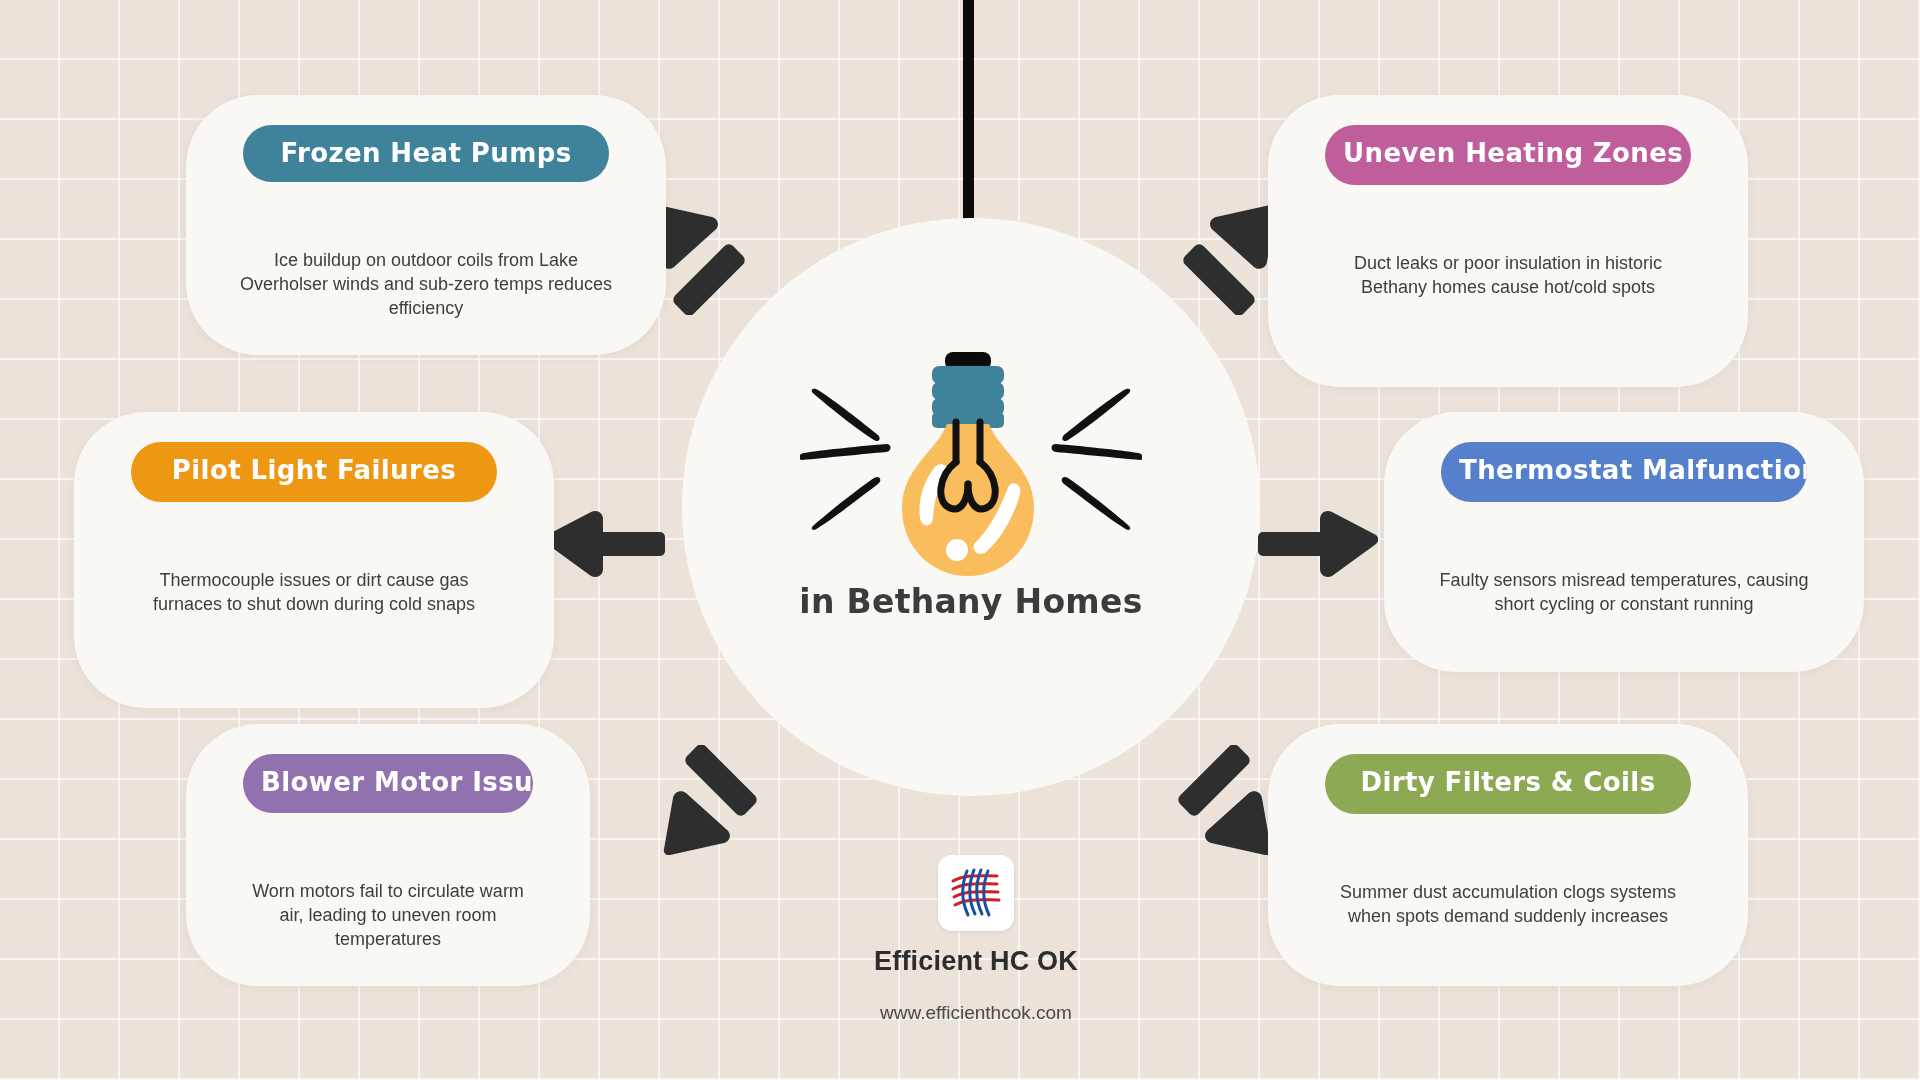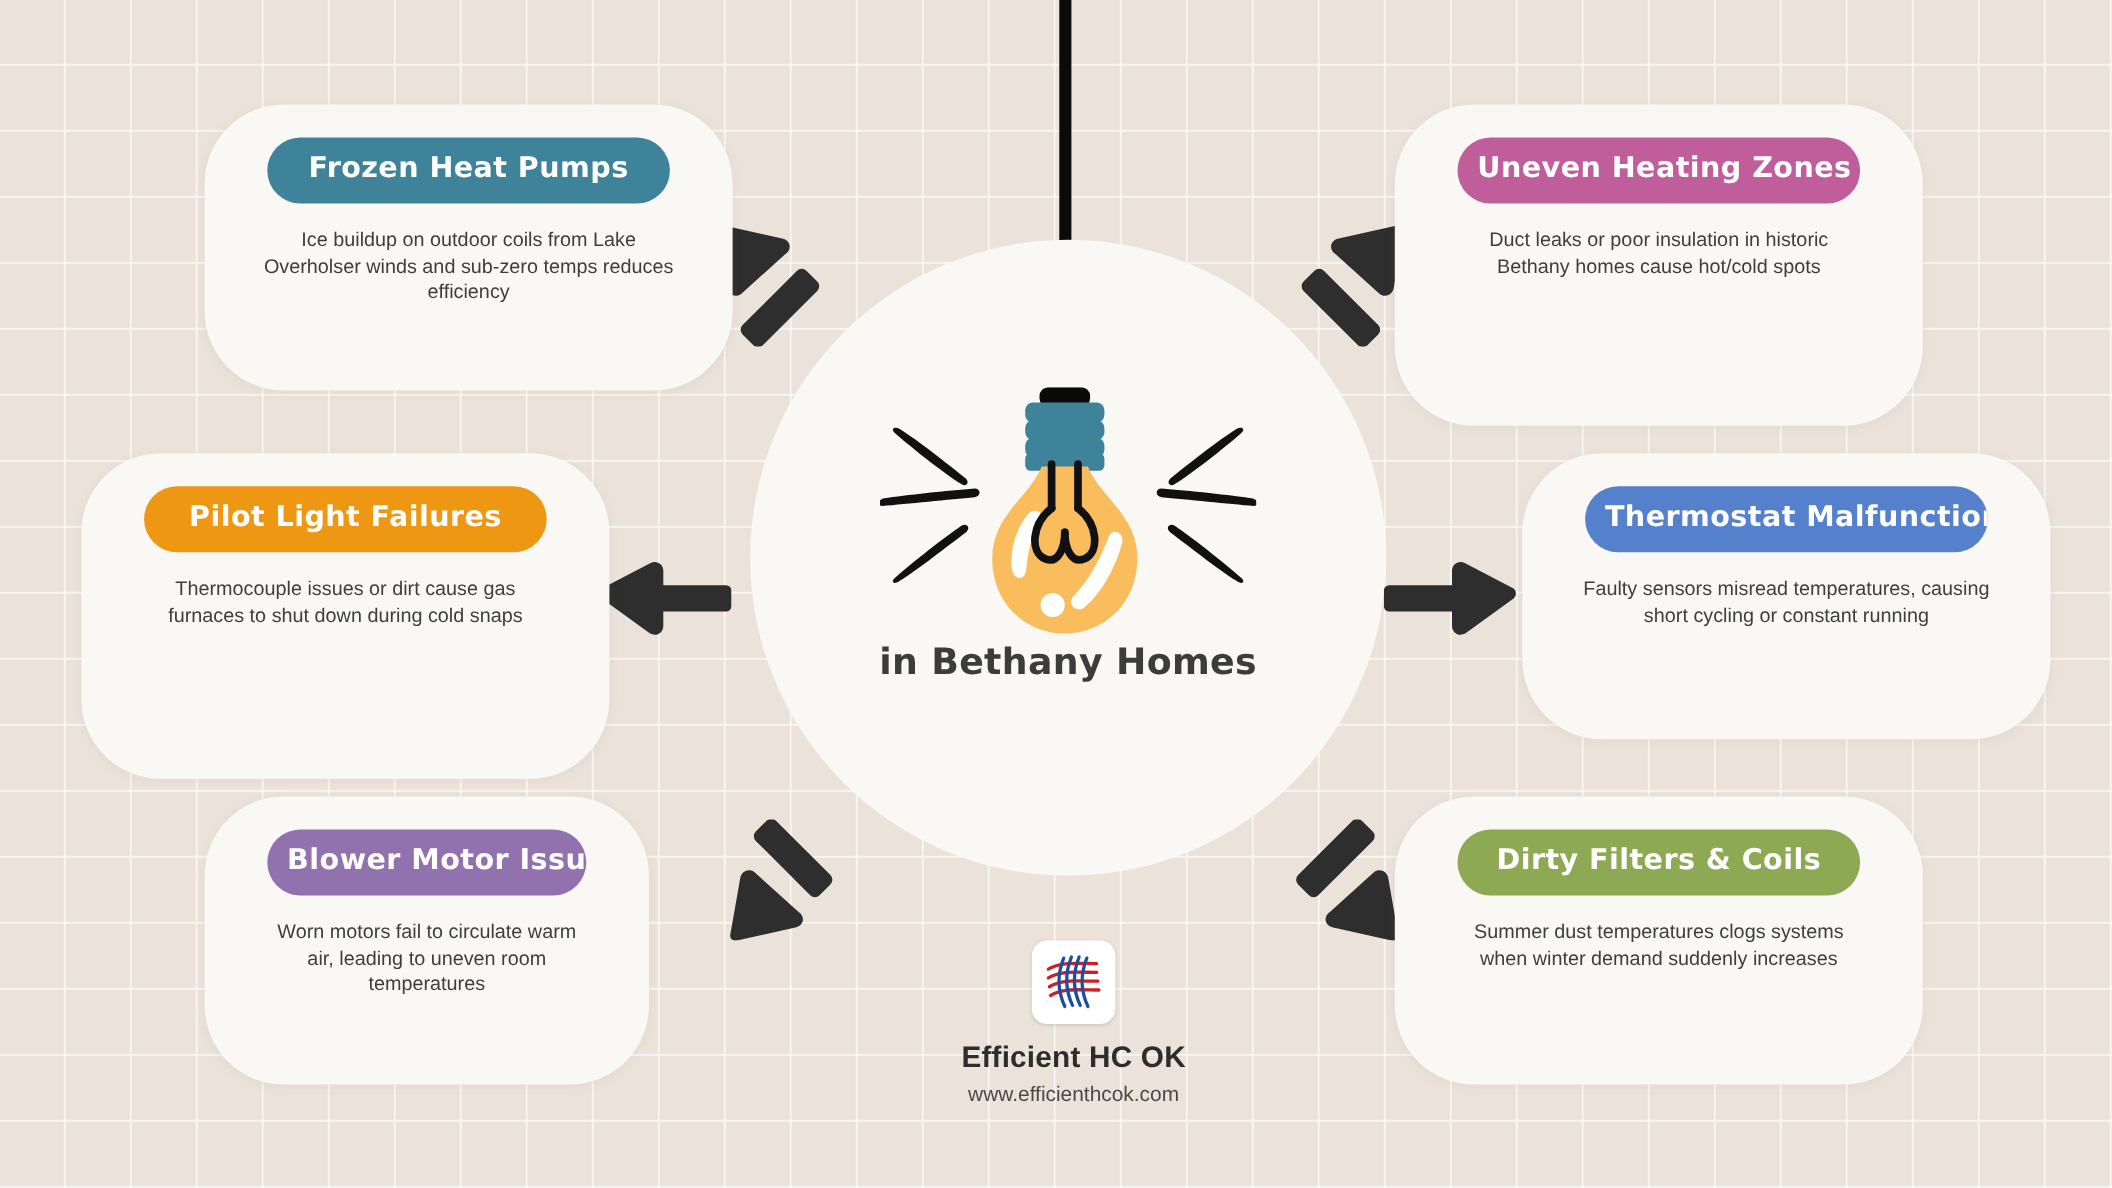--- a/index.html
+++ b/index.html
@@ -20,20 +20,21 @@
     background-position:-2px -2px;
   }
   
   .card{
     position:absolute;
     background:#FAF8F5;
     border-radius:72px;
     box-shadow:0 2px 10px rgba(120,100,80,.07);
     display:flex; flex-direction:column; align-items:center;
     padding:30px 30px 34px 30px;
+    gap:45px;
   }
   .pill{
     width:calc(100% - 54px);
     border-radius:40px;
     padding:14px 18px 17px 18px;
     text-align:center;
     color:#FFFFFF;
     font-family:"DejaVu Sans", sans-serif;
     font-weight:bold;
     font-size:26px;
@@ -89,21 +90,21 @@
     display:flex; flex-direction:column; align-items:center;
   }
   #brand-logo{
     width:76px; height:76px; border-radius:14px; background:#FFFFFF;
     display:flex; align-items:center; justify-content:center;
     box-shadow:0 1px 3px rgba(0,0,0,.10);
   }
   #brand-name{
     margin-top:15px; font-size:27px; font-weight:bold; color:#2D2D2D; letter-spacing:.2px;
   }
-  #brand-url{ margin-top:8px; font-size:19px; color:#4A4A4A; }
+  #brand-url{ margin-top:25px; font-size:19px; color:#4A4A4A; }
 
   .arrow{ position:absolute; }
 </style>
 </head>
 <body>
 
 <div id="grid-bg"></div>
 
 <div id="cord"></div>
 
@@ -220,21 +221,21 @@
   <div class="desc">Faulty sensors misread temperatures, causing short cycling or constant running</div>
 </div>
 
 <div class="card" id="card-blower-motor">
   <div class="pill" style="background:#9272AE">Blower Motor Issues</div>
   <div class="desc">Worn motors fail to circulate warm air, leading to uneven room temperatures</div>
 </div>
 
 <div class="card" id="card-dirty-filters">
   <div class="pill" style="background:#8EA953">Dirty Filters &amp; Coils</div>
-  <div class="desc">Summer dust temperatures clogs systems when winter demand suddenly increases</div>
+  <div class="desc">Summer dust accumulation clogs systems when spots demand suddenly increases</div>
 </div>
 
 <div id="footer">
   <div id="brand-logo">
     <svg width="62" height="62" viewBox="0 0 62 62">
       <g fill="none" stroke="#CC2026" stroke-width="3" stroke-linecap="round">
         <path d="M8 19 C20 12 34 14 52 14"></path>
         <path d="M8 27 C20 20 34 22 52 22"></path>
         <path d="M9 35 C21 28 35 30 53 30"></path>
         <path d="M10 43 C22 36 36 38 54 38"></path>

